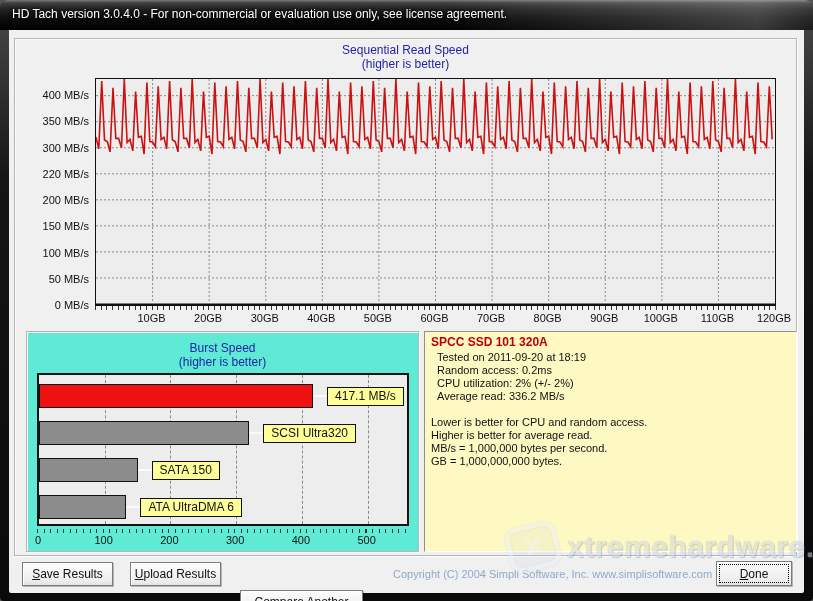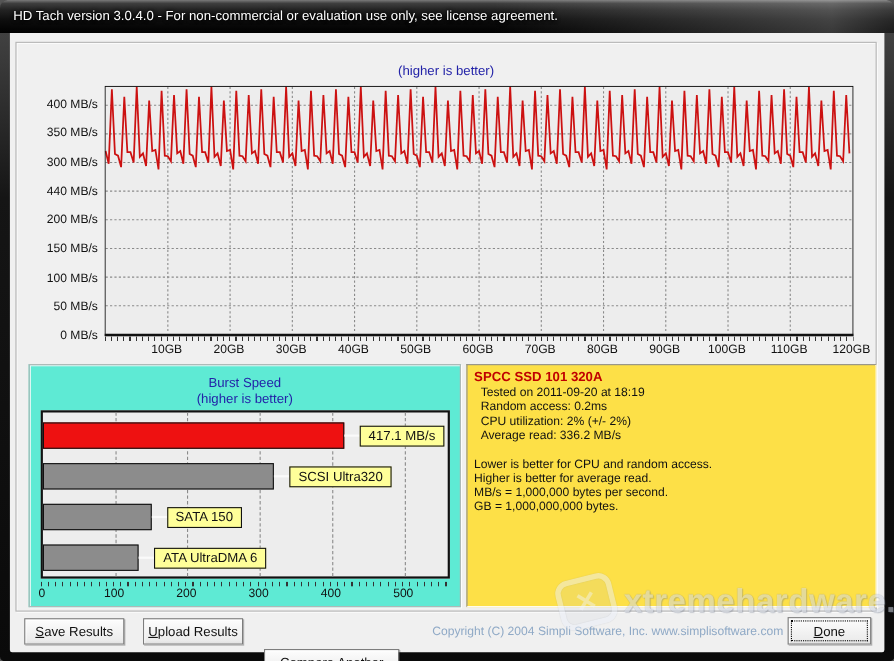--- a/index.html
+++ b/index.html
@@ -62,21 +62,21 @@
   .burst-ticks {
     position:absolute; left:10px; top:197px; width:372px; height:4px;
     background-image:repeating-linear-gradient(to right, #333 0px, #333 1px, transparent 1px, transparent 6.57px);
   }
   .burst-x-labels { position:absolute; left:0; top:202px; width:100%; height:14px; }
   .burst-x-labels span { position:absolute; width:40px; text-align:center; font-size:11px; color:#111; }
 
   
   .info-panel {
     position:absolute; left:415px; top:301px; width:373px; height:221px;
-    background:#fde047; border:1px solid; border-color:#8f8f8f #ffffff #ffffff #8f8f8f;
+    background:#fef9c3; border:1px solid; border-color:#8f8f8f #ffffff #ffffff #8f8f8f;
     padding:3px 6px;
   }
   .info-title { font-size:12px; font-weight:bold; color:#c00000; margin-bottom:2px; }
   .info-line { font-size:11px; color:#111; line-height:13px; padding-left:6px; }
   .info-gap { height:13px; }
   .info-note { font-size:11px; color:#111; line-height:13px; }
 
   
   .btn {
     position:absolute; height:24px; font-size:12px; color:#111; text-align:center;
@@ -110,26 +110,27 @@
 <body>
 
 <div class="window">
   <div class="titlebar">
     <span class="titlebar-text">HD Tach version 3.0.4.0  - For non-commercial or evaluation use only, see license agreement.</span>
   </div>
 
   <div class="client">
     <div class="outer-panel"></div>
 
+    <div class="chart-title" style="top:13px;">Sequential Read Speed</div>
     <div class="chart-subtitle" style="top:27px;">(higher is better)</div>
     <div class="seq-y-labels">
         <span style="top: 58px;">400 MB/s</span>
         <span style="top: 84.25px;">350 MB/s</span>
         <span style="top: 110.5px;">300 MB/s</span>
-        <span style="top: 136.75px;">440 MB/s</span>
+        <span style="top: 136.75px;">220 MB/s</span>
         <span style="top: 163px;">200 MB/s</span>
         <span style="top: 189.25px;">150 MB/s</span>
         <span style="top: 215.5px;">100 MB/s</span>
         <span style="top: 241.75px;">50 MB/s</span>
         <span style="top: 268px;">0 MB/s</span>
       </div>
     <div class="seq-plot">
       <svg width="681" height="228" xmlns="http://www.w3.org/2000/svg">
           <line x1="1" y1="17.666666666666657" x2="680" y2="17.666666666666657" stroke="#8a8a8a" stroke-width="1" stroke-dasharray="2,2"></line>
           <line x1="1" y1="43.708333333333314" x2="680" y2="43.708333333333314" stroke="#8a8a8a" stroke-width="1" stroke-dasharray="2,2"></line>

